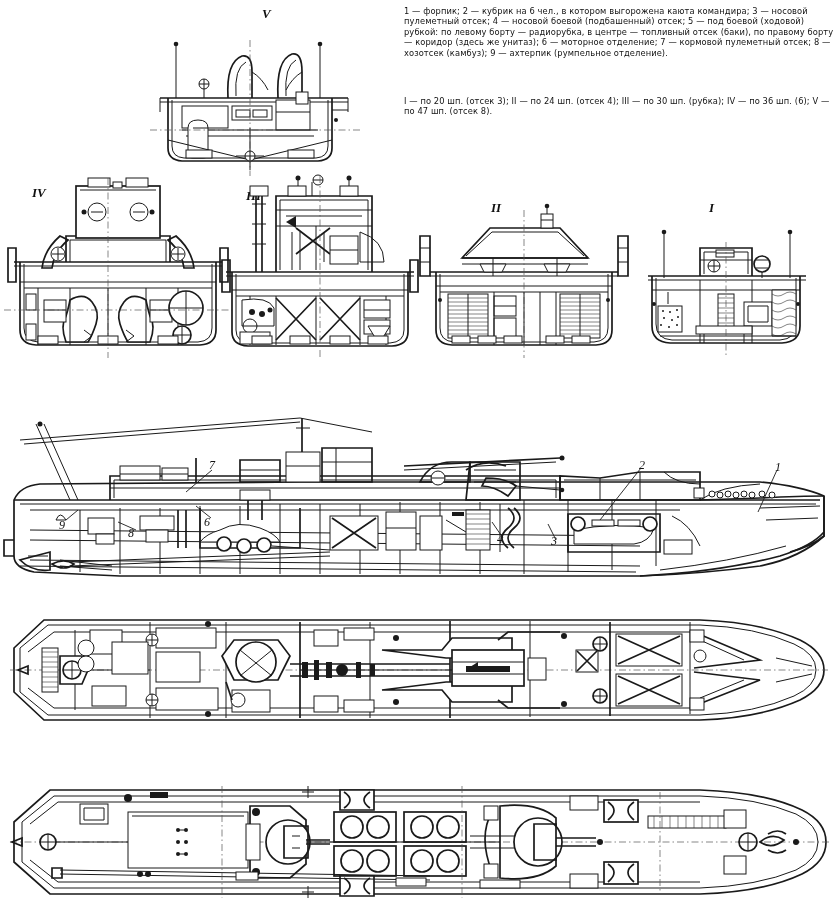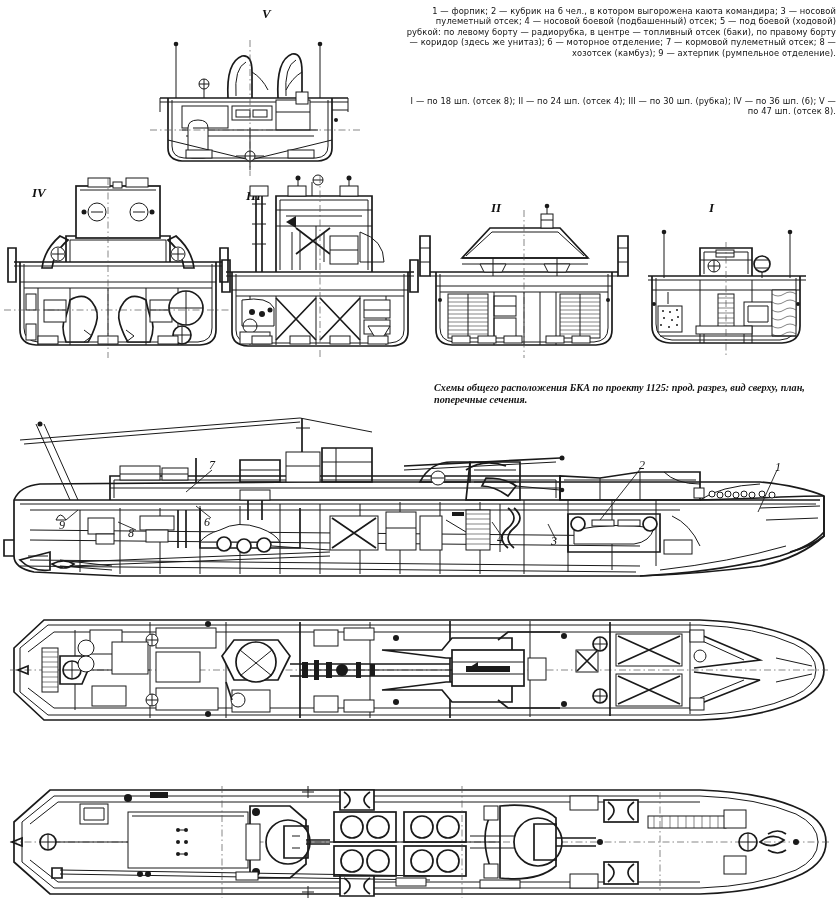--- a/index.html
+++ b/index.html
@@ -1,21 +1,21 @@
 <!DOCTYPE html>
 <html><head>
 <meta charset="utf-8">
 <style>
   html,body{margin:0;padding:0;background:#ffffff;}
   body{width:840px;height:920px;position:relative;overflow:hidden;
        font-family:"Liberation Serif",serif;color:#111;}
   .page{position:absolute;inset:0;}
   .legend{position:absolute;font-family:"DejaVu Sans",sans-serif;
           font-size:8.3px;line-height:10.4px;color:#121212;letter-spacing:.1px;
-          text-align:right;}
+          text-align:left;}
   #legend-compartments{left:404px;top:6px;width:432px;}
   #legend-sections{left:404px;top:96px;width:432px;}
   .caption{position:absolute;left:434px;top:382px;width:400px;
            font-family:"Liberation Serif",serif;font-style:italic;font-weight:bold;
            font-size:10.2px;line-height:12.4px;color:#111;}
   .rnum{position:absolute;font-family:"Liberation Serif",serif;font-style:italic;
         font-weight:bold;font-size:13px;color:#111;}
   .cnum{position:absolute;font-family:"Liberation Serif",serif;font-style:italic;
         font-size:12px;color:#111;}
   svg{position:absolute;left:0;top:0;overflow:visible;}
@@ -28,23 +28,22 @@
   .dash{fill:none;stroke:#555;stroke-width:.7;stroke-dasharray:7 3 1.5 3;}
   .lead{fill:none;stroke:#1a1a1a;stroke-width:.9;}
 </style>
 </head>
 <body>
 
 <div class="page">
 
   <div class="legend" id="legend-compartments">1 — форпик; 2 — кубрик на 6 чел., в котором выгорожена каюта командира; 3 — носовой пулеметный отсек; 4 — носовой боевой (подбашенный) отсек; 5 — под боевой (ходовой) рубкой: по левому борту — радиорубка, в центре — топливный отсек (баки), по правому борту — коридор (здесь же унитаз); 6 — моторное отделение; 7 — кормовой пулеметный отсек; 8 — хозотсек (камбуз); 9 — ахтерпик (румпельное отделение).</div>
 
-  <div class="legend" id="legend-sections">I — по 18 шп. (отсек 8); II — по 24 шп. (отсек 4); III — по 30 шп. (рубка); IV — по 36 шп. (6); V — по 47 шп. (отсек 8).</div>
-
-  <div class="caption">Схемы общего расположения БКА по проекту 1125: прод. разрез, вид сверху, план, поперечные сечения.</div>
+  <div class="legend" id="legend-sections">I — по 20 шп. (отсек 3); II — по 24 шп. (отсек 4); III — по 30 шп. (рубка); IV — по 36 шп. (6); V — по 47 шп. (отсек 8).</div>
+
 
   <div class="rnum" style="left:262px;top:6px;">V</div>
   <div class="rnum" style="left:32px;top:185px;">IV</div>
   <div class="rnum" style="left:246px;top:188px;">III</div>
   <div class="rnum" style="left:491px;top:200px;font-family:Liberation Serif, serif;">II</div>
   <div class="rnum" style="left:709px;top:200px;">I</div>
 
   <div class="cnum" style="left:775px;top:460px;">1</div>
   <div class="cnum" style="left:639px;top:458px;">2</div>
   <div class="cnum" style="left:551px;top:534px;">3</div>

